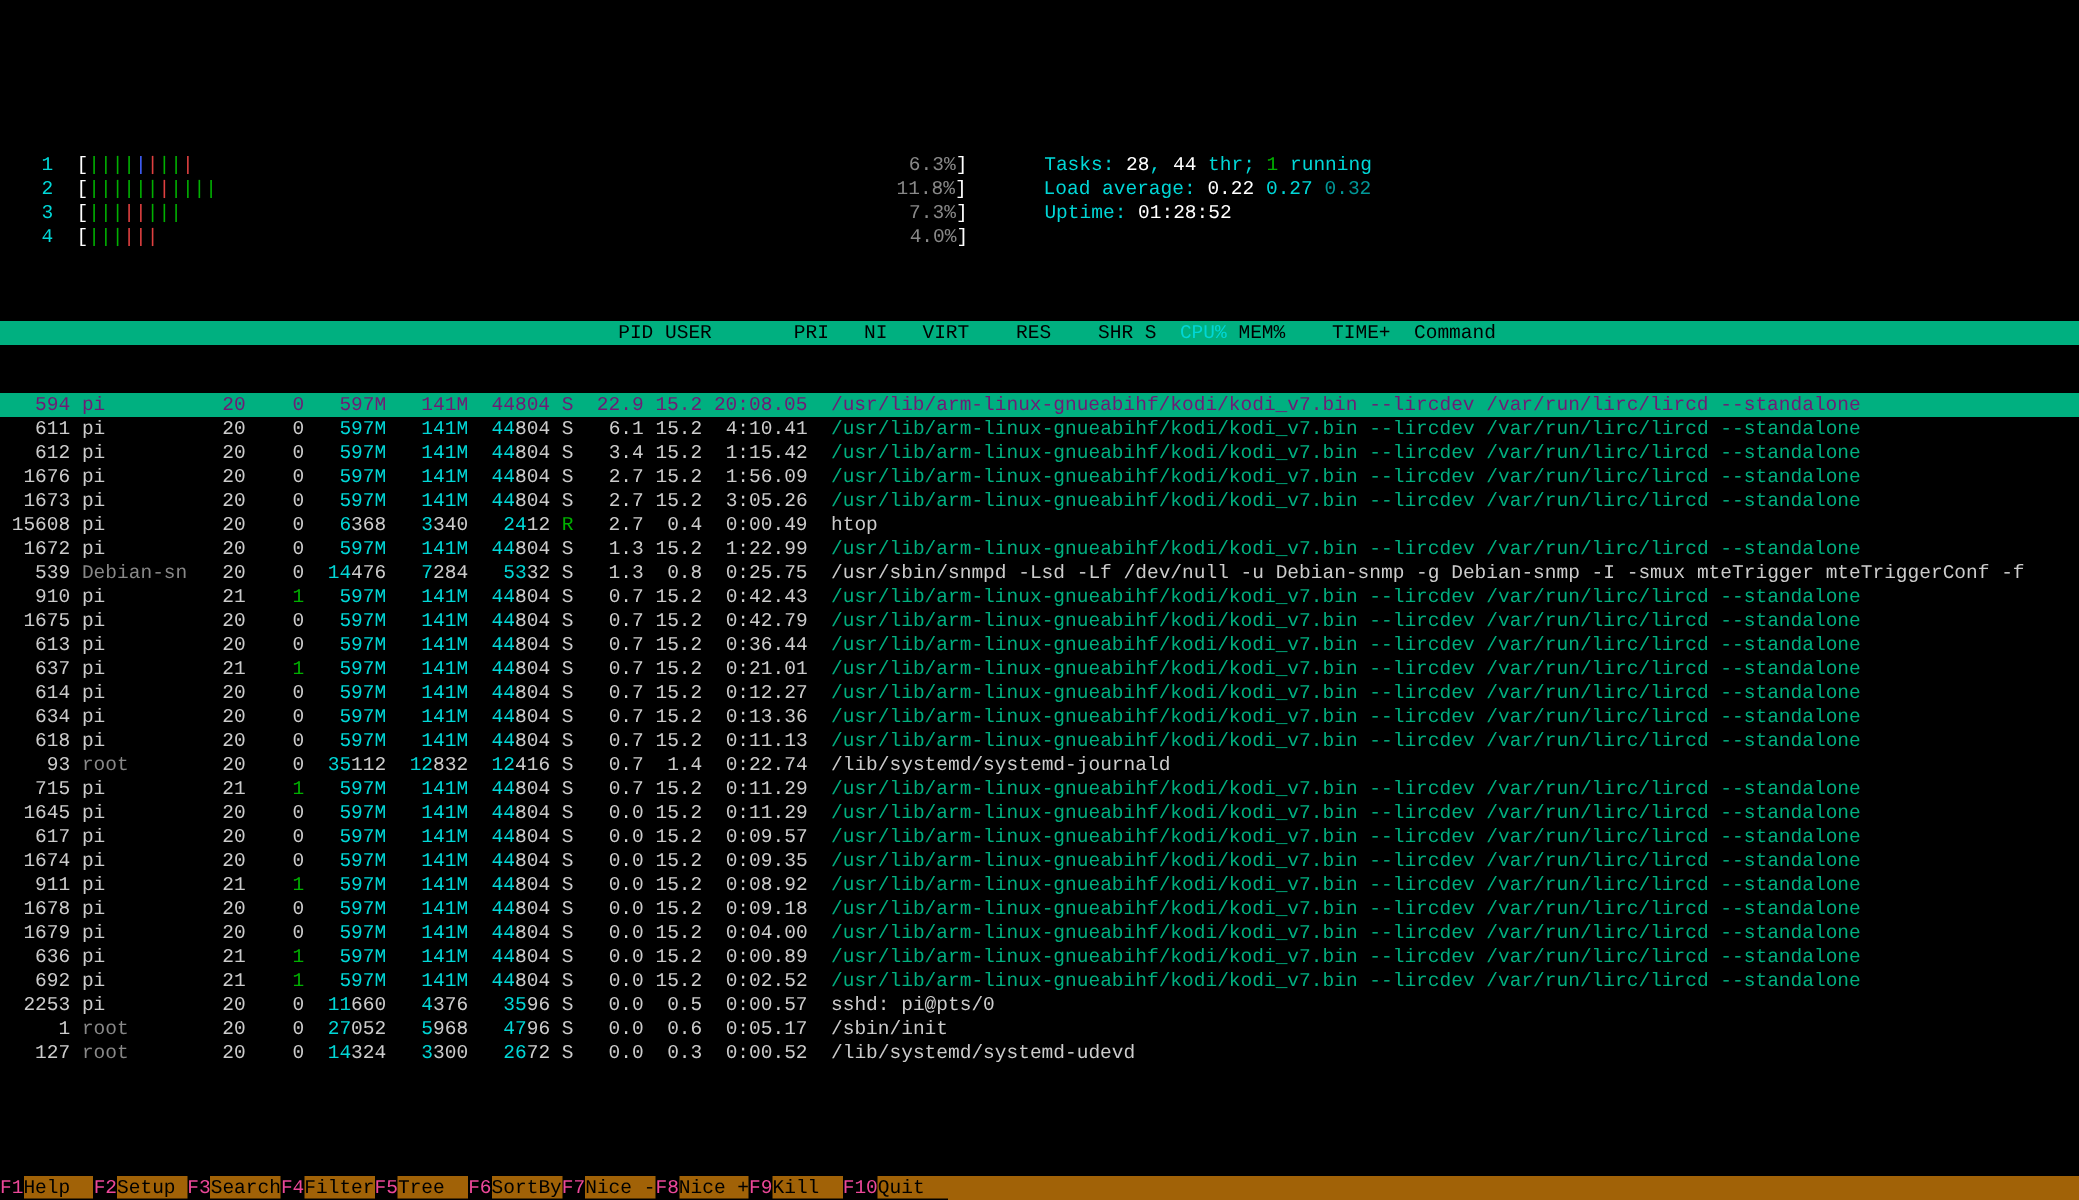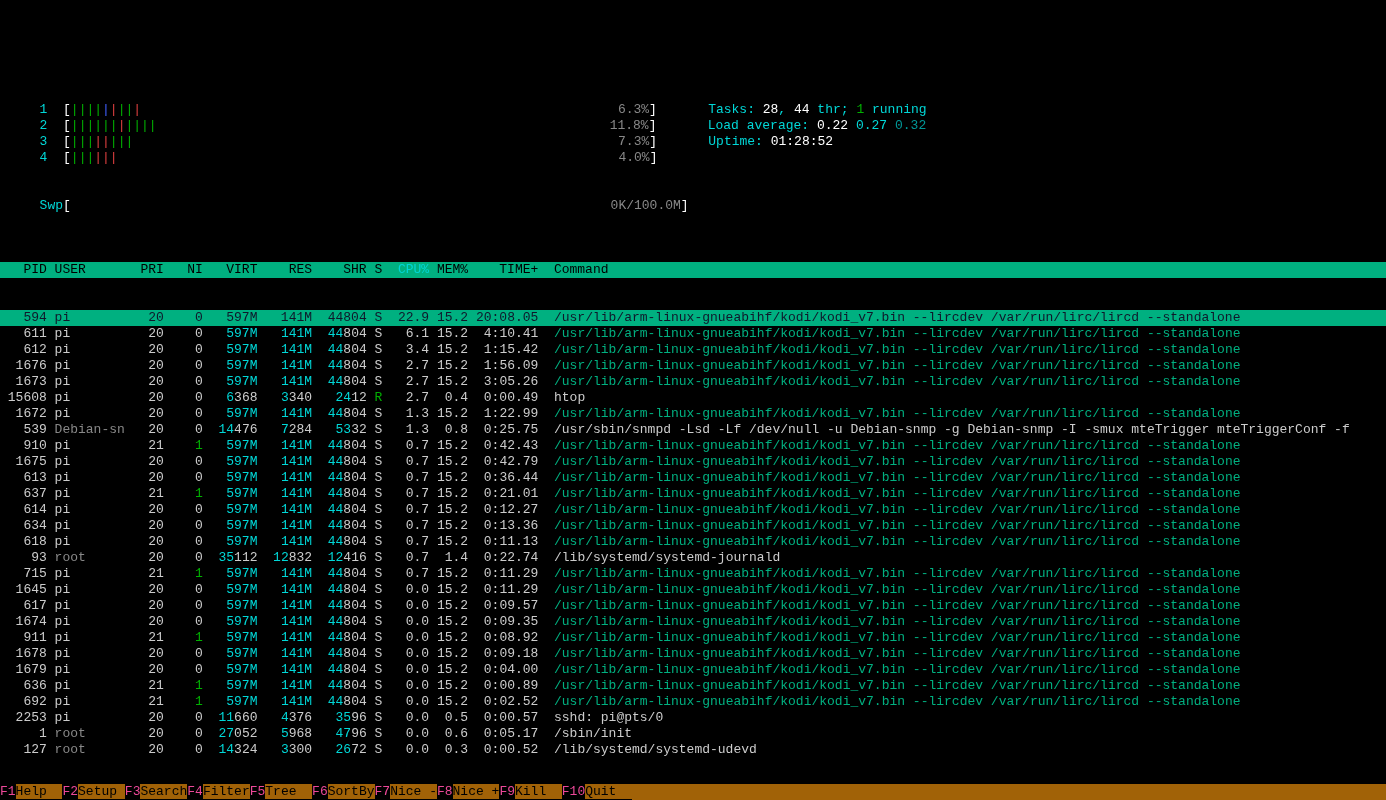--- a/index.html
+++ b/index.html
@@ -14,42 +14,42 @@
     overflow: hidden;
     white-space: pre;
   }
   .cyan { color: #00d7d7; }
   .white { color: #fff; }
   .grey { color: #888; }
   .green { color: #00b000; }
   .header-row {
     background: #00b080;
     color: #000;
+    text-align: center;
   }
   .sort-col { color: #00d7d7; }
-  .selected-row { background: #00b080; color:#0f172a; }
+  .selected-row { background: #00b080; color:#701a75; }
   .fkey { color: #ec4899; background: transparent; }
   .flabel { background: #a16207; color: #000; }
   .proc-cmd { color: #00b080; }
   .bar-green { color:#00b000; }
   .bar-red { color:#e04040; }
   .bar-yellow { color:#d7d700; }
   .bar-blue { color:#4060ff; }
-  .top-area { padding-left:24px; padding-top:6px; }
+  .top-area { padding-left:12px; padding-top:6px; }
   .procline { display:block; }
   .footer { position:absolute; bottom:0; left:0; width:100%; }
 </style>
 </head>
 <body>
 
 
 
 <div class="top-area">
   <div id="cpu-lines"><div class="procline"><span class="cyan">  1  </span><span class="white">[</span><span class="bar-green">||||</span><span class="bar-blue">|</span><span class="bar-red">|</span><span class="bar-green">||</span><span class="bar-red">|</span><span style="display:inline-block;width:448px"></span><span class="grey" style="display:inline-block;width:60px;text-align:right">6.3%</span><span class="white">]</span>    <span style="display:inline-block;width:20px"></span><span class="cyan">Tasks: </span><span class="white">28</span><span class="cyan">, </span><span class="white">44 </span><span class="cyan">thr; </span><span class="green">1 </span><span class="cyan">running</span></div><div class="procline"><span class="cyan">  2  </span><span class="white">[</span><span class="bar-green">||||||</span><span class="bar-red">|</span><span class="bar-green">||||</span><span style="display:inline-block;width:432px"></span><span class="grey" style="display:inline-block;width:60px;text-align:right">11.8%</span><span class="white">]</span>    <span style="display:inline-block;width:20px"></span><span class="cyan">Load average: </span><span class="white">0.22</span> <span class="cyan">0.27</span> <span class="cyan" style="opacity:0.7">0.32</span></div><div class="procline"><span class="cyan">  3  </span><span class="white">[</span><span class="bar-green">|||</span><span class="bar-red">||</span><span class="bar-green">|||</span><span style="display:inline-block;width:456px"></span><span class="grey" style="display:inline-block;width:60px;text-align:right">7.3%</span><span class="white">]</span>    <span style="display:inline-block;width:20px"></span><span class="cyan">Uptime: </span><span class="white">01:28:52</span></div><div class="procline"><span class="cyan">  4  </span><span class="white">[</span><span class="bar-green">|||</span><span class="bar-red">|||</span><span style="display:inline-block;width:472px"></span><span class="grey" style="display:inline-block;width:60px;text-align:right">4.0%</span><span class="white">]</span>    <span style="display:inline-block;width:20px"></span></div></div>
-  <div id="swp-line"><span class="cyan">  Swp</span><span class="white">[</span><span style="display:inline-block;width:520px"></span><span class="grey" style="display:inline-block;width:90px;text-align:right">0K/100.0M</span><span class="white">]</span></div>
 </div>
 
 <div id="header-row" class="header-row">   PID USER       PRI   NI   VIRT    RES    SHR S <span class="sort-col"> CPU%</span> MEM%    TIME+  Command</div>
 
 <div id="proc-list"><div class="procline selected-row">   594 <span class="">pi       </span>   20 <span class="">   0</span>   597M   141M  44804 <span class="">S</span>  22.9 15.2 20:08.05  <span class="">/usr/lib/arm-linux-gnueabihf/kodi/kodi_v7.bin --lircdev /var/run/lirc/lircd --standalone</span></div><div class="procline ">   611 <span class="">pi       </span>   20 <span class="">   0</span>   <span class="cyan">597M</span>   <span class="cyan">141M</span>  <span class="cyan">44</span>804 <span class="">S</span>   6.1 15.2  4:10.41  <span class="proc-cmd">/usr/lib/arm-linux-gnueabihf/kodi/kodi_v7.bin --lircdev /var/run/lirc/lircd --standalone</span></div><div class="procline ">   612 <span class="">pi       </span>   20 <span class="">   0</span>   <span class="cyan">597M</span>   <span class="cyan">141M</span>  <span class="cyan">44</span>804 <span class="">S</span>   3.4 15.2  1:15.42  <span class="proc-cmd">/usr/lib/arm-linux-gnueabihf/kodi/kodi_v7.bin --lircdev /var/run/lirc/lircd --standalone</span></div><div class="procline ">  1676 <span class="">pi       </span>   20 <span class="">   0</span>   <span class="cyan">597M</span>   <span class="cyan">141M</span>  <span class="cyan">44</span>804 <span class="">S</span>   2.7 15.2  1:56.09  <span class="proc-cmd">/usr/lib/arm-linux-gnueabihf/kodi/kodi_v7.bin --lircdev /var/run/lirc/lircd --standalone</span></div><div class="procline ">  1673 <span class="">pi       </span>   20 <span class="">   0</span>   <span class="cyan">597M</span>   <span class="cyan">141M</span>  <span class="cyan">44</span>804 <span class="">S</span>   2.7 15.2  3:05.26  <span class="proc-cmd">/usr/lib/arm-linux-gnueabihf/kodi/kodi_v7.bin --lircdev /var/run/lirc/lircd --standalone</span></div><div class="procline "> 15608 <span class="">pi       </span>   20 <span class="">   0</span>   <span class="cyan">6</span>368   <span class="cyan">3</span>340   <span class="cyan">24</span>12 <span class="green">R</span>   2.7  0.4  0:00.49  <span class="">htop</span></div><div class="procline ">  1672 <span class="">pi       </span>   20 <span class="">   0</span>   <span class="cyan">597M</span>   <span class="cyan">141M</span>  <span class="cyan">44</span>804 <span class="">S</span>   1.3 15.2  1:22.99  <span class="proc-cmd">/usr/lib/arm-linux-gnueabihf/kodi/kodi_v7.bin --lircdev /var/run/lirc/lircd --standalone</span></div><div class="procline ">   539 <span class="grey">Debian-sn</span>   20 <span class="">   0</span>  <span class="cyan">14</span>476   <span class="cyan">7</span>284   <span class="cyan">53</span>32 <span class="">S</span>   1.3  0.8  0:25.75  <span class="">/usr/sbin/snmpd -Lsd -Lf /dev/null -u Debian-snmp -g Debian-snmp -I -smux mteTrigger mteTriggerConf -f</span></div><div class="procline ">   910 <span class="">pi       </span>   21 <span class="green">   1</span>   <span class="cyan">597M</span>   <span class="cyan">141M</span>  <span class="cyan">44</span>804 <span class="">S</span>   0.7 15.2  0:42.43  <span class="proc-cmd">/usr/lib/arm-linux-gnueabihf/kodi/kodi_v7.bin --lircdev /var/run/lirc/lircd --standalone</span></div><div class="procline ">  1675 <span class="">pi       </span>   20 <span class="">   0</span>   <span class="cyan">597M</span>   <span class="cyan">141M</span>  <span class="cyan">44</span>804 <span class="">S</span>   0.7 15.2  0:42.79  <span class="proc-cmd">/usr/lib/arm-linux-gnueabihf/kodi/kodi_v7.bin --lircdev /var/run/lirc/lircd --standalone</span></div><div class="procline ">   613 <span class="">pi       </span>   20 <span class="">   0</span>   <span class="cyan">597M</span>   <span class="cyan">141M</span>  <span class="cyan">44</span>804 <span class="">S</span>   0.7 15.2  0:36.44  <span class="proc-cmd">/usr/lib/arm-linux-gnueabihf/kodi/kodi_v7.bin --lircdev /var/run/lirc/lircd --standalone</span></div><div class="procline ">   637 <span class="">pi       </span>   21 <span class="green">   1</span>   <span class="cyan">597M</span>   <span class="cyan">141M</span>  <span class="cyan">44</span>804 <span class="">S</span>   0.7 15.2  0:21.01  <span class="proc-cmd">/usr/lib/arm-linux-gnueabihf/kodi/kodi_v7.bin --lircdev /var/run/lirc/lircd --standalone</span></div><div class="procline ">   614 <span class="">pi       </span>   20 <span class="">   0</span>   <span class="cyan">597M</span>   <span class="cyan">141M</span>  <span class="cyan">44</span>804 <span class="">S</span>   0.7 15.2  0:12.27  <span class="proc-cmd">/usr/lib/arm-linux-gnueabihf/kodi/kodi_v7.bin --lircdev /var/run/lirc/lircd --standalone</span></div><div class="procline ">   634 <span class="">pi       </span>   20 <span class="">   0</span>   <span class="cyan">597M</span>   <span class="cyan">141M</span>  <span class="cyan">44</span>804 <span class="">S</span>   0.7 15.2  0:13.36  <span class="proc-cmd">/usr/lib/arm-linux-gnueabihf/kodi/kodi_v7.bin --lircdev /var/run/lirc/lircd --standalone</span></div><div class="procline ">   618 <span class="">pi       </span>   20 <span class="">   0</span>   <span class="cyan">597M</span>   <span class="cyan">141M</span>  <span class="cyan">44</span>804 <span class="">S</span>   0.7 15.2  0:11.13  <span class="proc-cmd">/usr/lib/arm-linux-gnueabihf/kodi/kodi_v7.bin --lircdev /var/run/lirc/lircd --standalone</span></div><div class="procline ">    93 <span class="grey">root     </span>   20 <span class="">   0</span>  <span class="cyan">35</span>112  <span class="cyan">12</span>832  <span class="cyan">12</span>416 <span class="">S</span>   0.7  1.4  0:22.74  <span class="">/lib/systemd/systemd-journald</span></div><div class="procline ">   715 <span class="">pi       </span>   21 <span class="green">   1</span>   <span class="cyan">597M</span>   <span class="cyan">141M</span>  <span class="cyan">44</span>804 <span class="">S</span>   0.7 15.2  0:11.29  <span class="proc-cmd">/usr/lib/arm-linux-gnueabihf/kodi/kodi_v7.bin --lircdev /var/run/lirc/lircd --standalone</span></div><div class="procline ">  1645 <span class="">pi       </span>   20 <span class="">   0</span>   <span class="cyan">597M</span>   <span class="cyan">141M</span>  <span class="cyan">44</span>804 <span class="">S</span>   0.0 15.2  0:11.29  <span class="proc-cmd">/usr/lib/arm-linux-gnueabihf/kodi/kodi_v7.bin --lircdev /var/run/lirc/lircd --standalone</span></div><div class="procline ">   617 <span class="">pi       </span>   20 <span class="">   0</span>   <span class="cyan">597M</span>   <span class="cyan">141M</span>  <span class="cyan">44</span>804 <span class="">S</span>   0.0 15.2  0:09.57  <span class="proc-cmd">/usr/lib/arm-linux-gnueabihf/kodi/kodi_v7.bin --lircdev /var/run/lirc/lircd --standalone</span></div><div class="procline ">  1674 <span class="">pi       </span>   20 <span class="">   0</span>   <span class="cyan">597M</span>   <span class="cyan">141M</span>  <span class="cyan">44</span>804 <span class="">S</span>   0.0 15.2  0:09.35  <span class="proc-cmd">/usr/lib/arm-linux-gnueabihf/kodi/kodi_v7.bin --lircdev /var/run/lirc/lircd --standalone</span></div><div class="procline ">   911 <span class="">pi       </span>   21 <span class="green">   1</span>   <span class="cyan">597M</span>   <span class="cyan">141M</span>  <span class="cyan">44</span>804 <span class="">S</span>   0.0 15.2  0:08.92  <span class="proc-cmd">/usr/lib/arm-linux-gnueabihf/kodi/kodi_v7.bin --lircdev /var/run/lirc/lircd --standalone</span></div><div class="procline ">  1678 <span class="">pi       </span>   20 <span class="">   0</span>   <span class="cyan">597M</span>   <span class="cyan">141M</span>  <span class="cyan">44</span>804 <span class="">S</span>   0.0 15.2  0:09.18  <span class="proc-cmd">/usr/lib/arm-linux-gnueabihf/kodi/kodi_v7.bin --lircdev /var/run/lirc/lircd --standalone</span></div><div class="procline ">  1679 <span class="">pi       </span>   20 <span class="">   0</span>   <span class="cyan">597M</span>   <span class="cyan">141M</span>  <span class="cyan">44</span>804 <span class="">S</span>   0.0 15.2  0:04.00  <span class="proc-cmd">/usr/lib/arm-linux-gnueabihf/kodi/kodi_v7.bin --lircdev /var/run/lirc/lircd --standalone</span></div><div class="procline ">   636 <span class="">pi       </span>   21 <span class="green">   1</span>   <span class="cyan">597M</span>   <span class="cyan">141M</span>  <span class="cyan">44</span>804 <span class="">S</span>   0.0 15.2  0:00.89  <span class="proc-cmd">/usr/lib/arm-linux-gnueabihf/kodi/kodi_v7.bin --lircdev /var/run/lirc/lircd --standalone</span></div><div class="procline ">   692 <span class="">pi       </span>   21 <span class="green">   1</span>   <span class="cyan">597M</span>   <span class="cyan">141M</span>  <span class="cyan">44</span>804 <span class="">S</span>   0.0 15.2  0:02.52  <span class="proc-cmd">/usr/lib/arm-linux-gnueabihf/kodi/kodi_v7.bin --lircdev /var/run/lirc/lircd --standalone</span></div><div class="procline ">  2253 <span class="">pi       </span>   20 <span class="">   0</span>  <span class="cyan">11</span>660   <span class="cyan">4</span>376   <span class="cyan">35</span>96 <span class="">S</span>   0.0  0.5  0:00.57  <span class="">sshd: pi@pts/0</span></div><div class="procline ">     1 <span class="grey">root     </span>   20 <span class="">   0</span>  <span class="cyan">27</span>052   <span class="cyan">5</span>968   <span class="cyan">47</span>96 <span class="">S</span>   0.0  0.6  0:05.17  <span class="">/sbin/init</span></div><div class="procline ">   127 <span class="grey">root     </span>   20 <span class="">   0</span>  <span class="cyan">14</span>324   <span class="cyan">3</span>300   <span class="cyan">26</span>72 <span class="">S</span>   0.0  0.3  0:00.52  <span class="">/lib/systemd/systemd-udevd</span></div></div>
 
 <div id="footer" class="footer"><span class="fkey">F1</span><span class="flabel">Help  </span><span class="fkey">F2</span><span class="flabel">Setup </span><span class="fkey">F3</span><span class="flabel">Search</span><span class="fkey">F4</span><span class="flabel">Filter</span><span class="fkey">F5</span><span class="flabel">Tree  </span><span class="fkey">F6</span><span class="flabel">SortBy</span><span class="fkey">F7</span><span class="flabel">Nice -</span><span class="fkey">F8</span><span class="flabel">Nice +</span><span class="fkey">F9</span><span class="flabel">Kill  </span><span class="fkey">F10</span><span class="flabel">Quit  </span><span class="flabel" style="display:inline-block;width:100%">&nbsp;</span></div>
 
 
 

